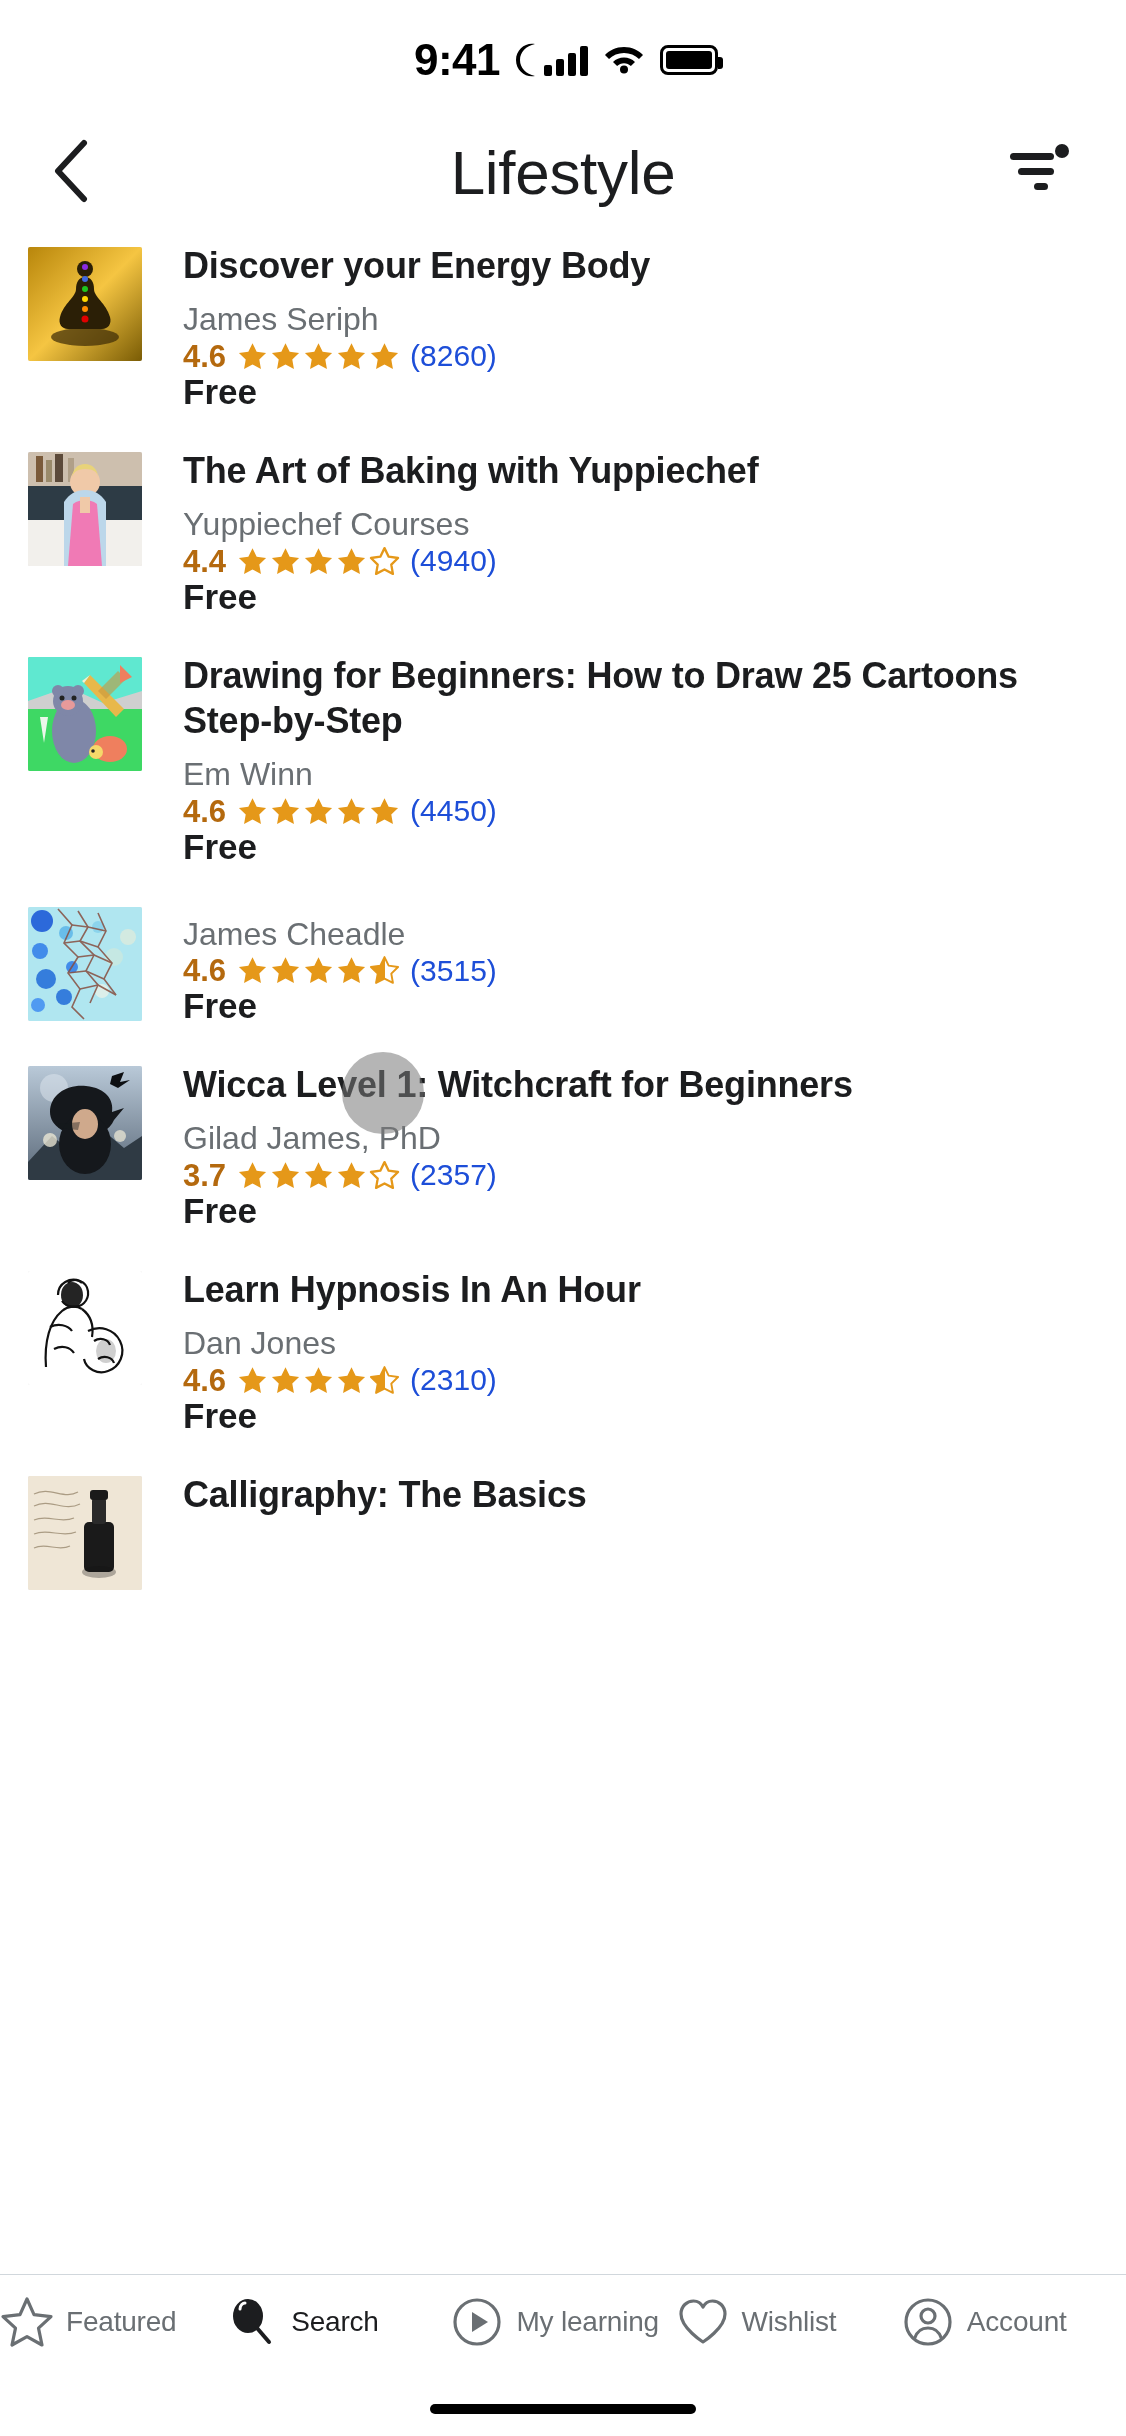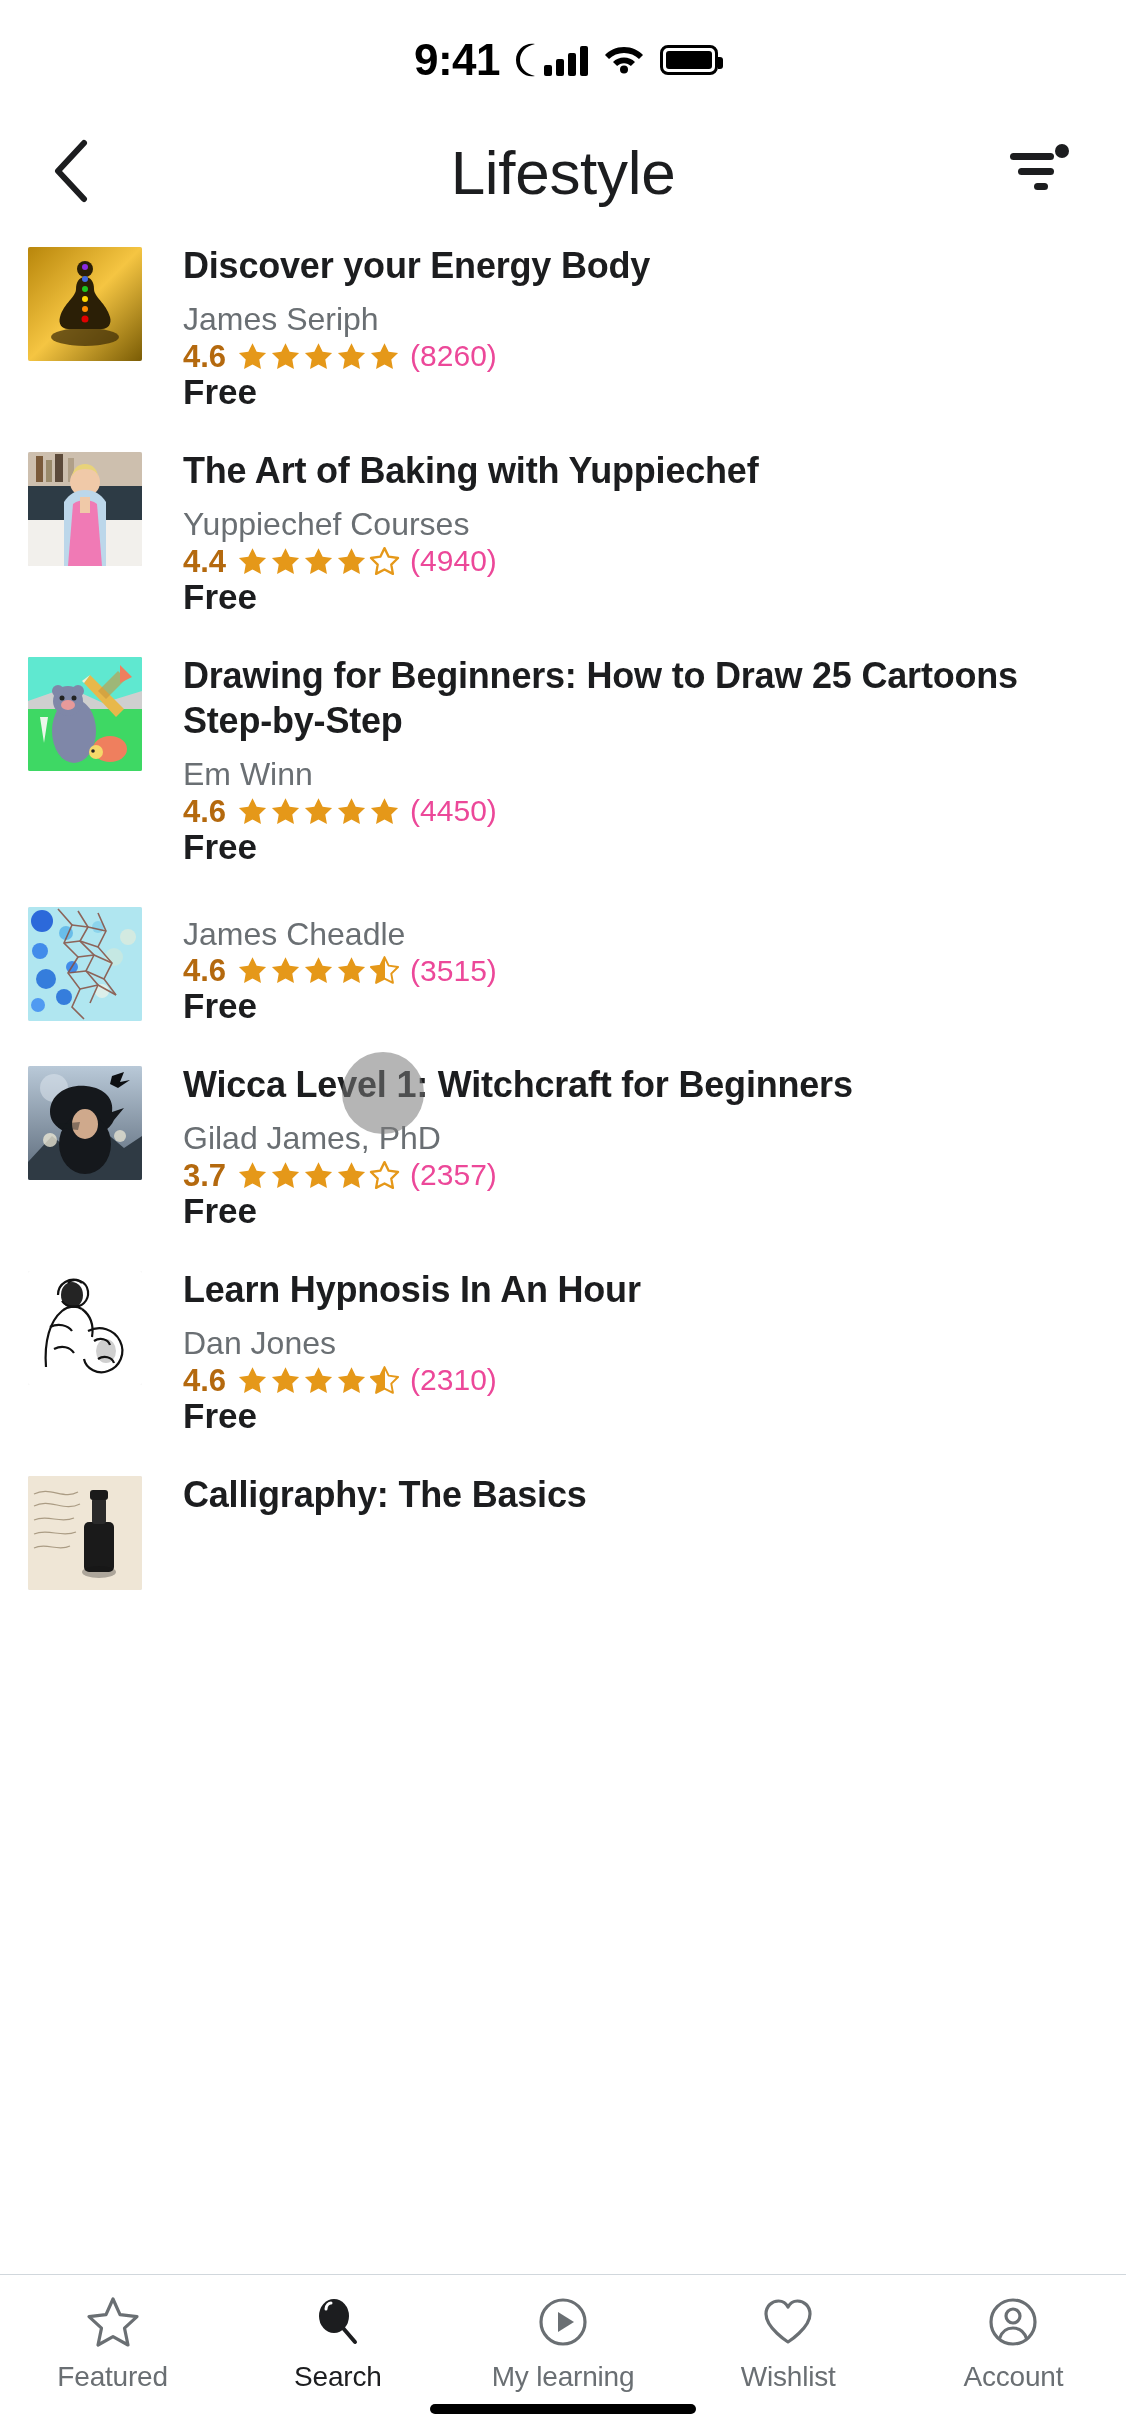--- a/index.html
+++ b/index.html
@@ -83,41 +83,41 @@
   }
   .crating {
     display:flex; align-items:center; gap:0; margin-top:2px;
   }
   .rnum {
     font-size:31px; font-weight:700; color:#b4690e; margin-right:11px;
     line-height:1;
   }
   .stars { display:flex; gap:2px; align-items:center; }
   .stars svg { width:31px; height:31px; display:block; }
-  .rcount { font-size:30px; color:#ec4899; margin-left:10px; line-height:1; }
+  .rcount { font-size:30px; color:#1d4ed8; margin-left:10px; line-height:1; }
   .cprice {
     font-size:35px; font-weight:700; color:#1c1d1f; 
   }
 
   
   .tap-ripple {
     position:absolute; width:82px; height:82px; border-radius:50%;
     background:rgba(120,120,120,0.55);
     pointer-events:none;
   }
 
   
   .tabbar {
     position:absolute; left:0; right:0; bottom:0;
     height:162px; background:#fff;
     border-top:1px solid #d1d7dc;
     display:flex; align-items:flex-start; padding-top:20px;
   }
   .tab {
-    flex:1; display:flex; flex-direction:column;
+    flex:1; display:flex; 
     align-items:center; gap:12px;
   }
   .tab .ticon { height:54px; display:flex; align-items:center; justify-content:center; }
   .tab .ticon svg { display:block; }
   .tlabel { font-size:28px; color:#6a6f73; letter-spacing:-0.2px; }
   .tab.active .tlabel { color:#1c1d1f; }
 
   .home-indicator {
     position:absolute; bottom:22px; left:50%; transform:translateX(-50%);
     width:266px; height:10px; background:#000; border-radius:6px;

